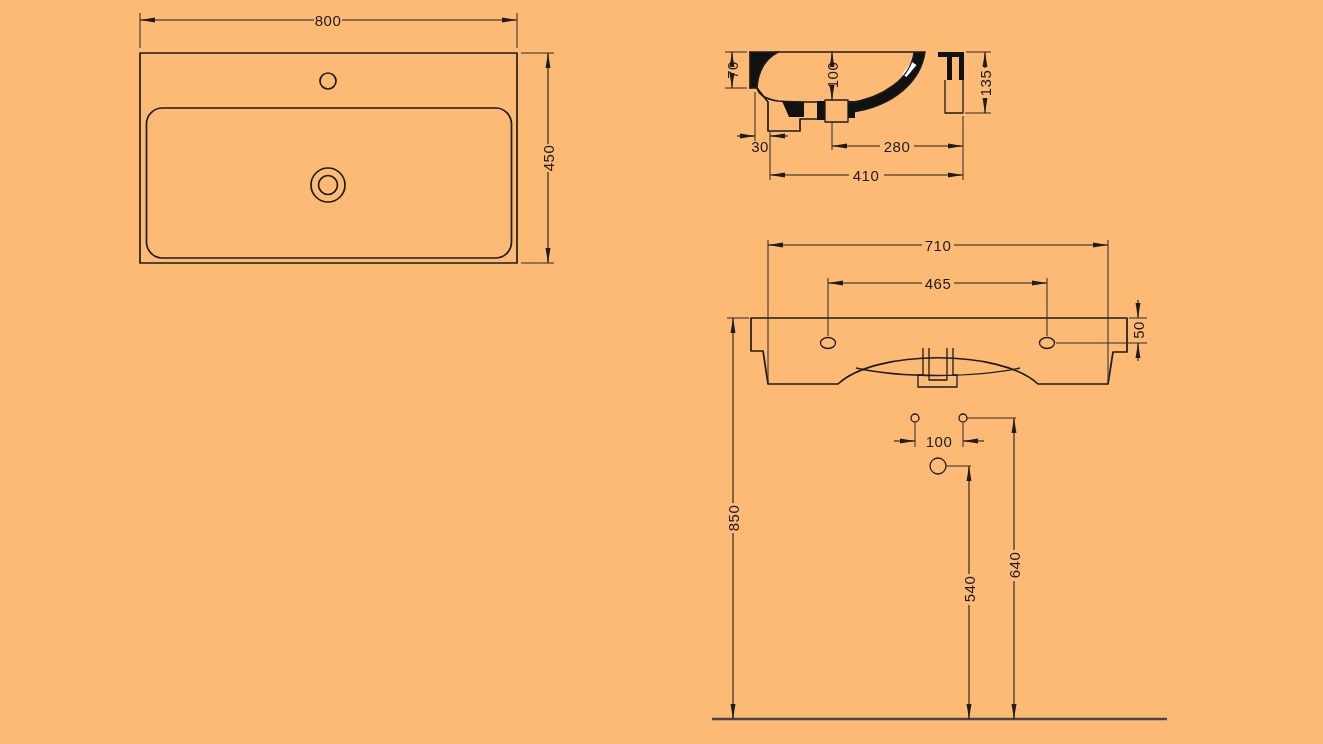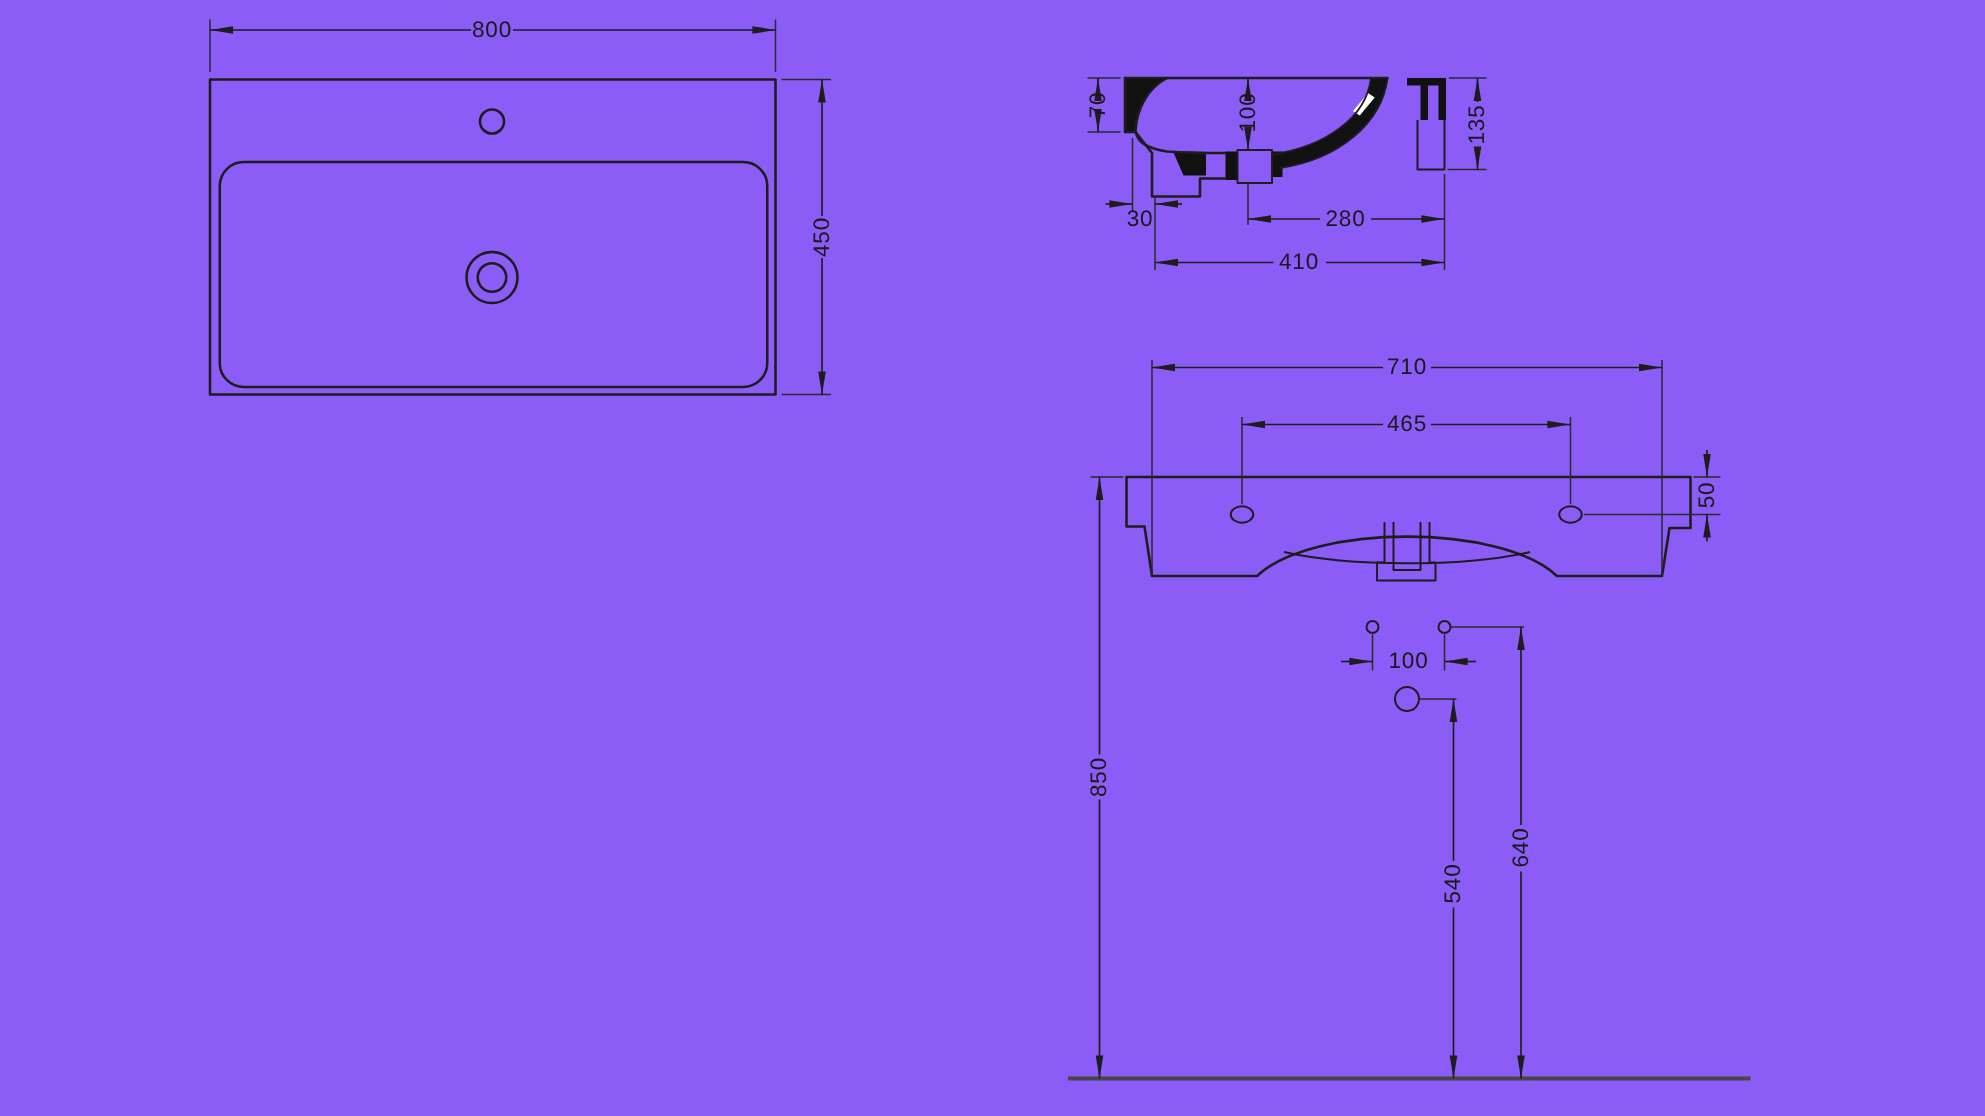--- a/index.html
+++ b/index.html
@@ -1,16 +1,16 @@
 <!DOCTYPE html>
 <html><head>
 <meta charset="utf-8">
 <style>
   html,body{margin:0;padding:0;background:#ffffff;}
-  .stage{position:relative;width:1323px;height:744px;background:#8b5cf6;overflow:hidden;}
+  .stage{position:relative;width:1323px;height:744px;background:#fdba74;overflow:hidden;}
   svg{position:absolute;left:0;top:0;}
   svg text{
     font-family:"Liberation Sans", sans-serif;
     font-size:15px;
     fill:#1a1a1a;
     text-anchor:middle;
     dominant-baseline:central;
     letter-spacing:.5px;
   }
   .outline{stroke:#1d1d1d;stroke-width:1.7;fill:none;stroke-linejoin:round;stroke-linecap:round;}

